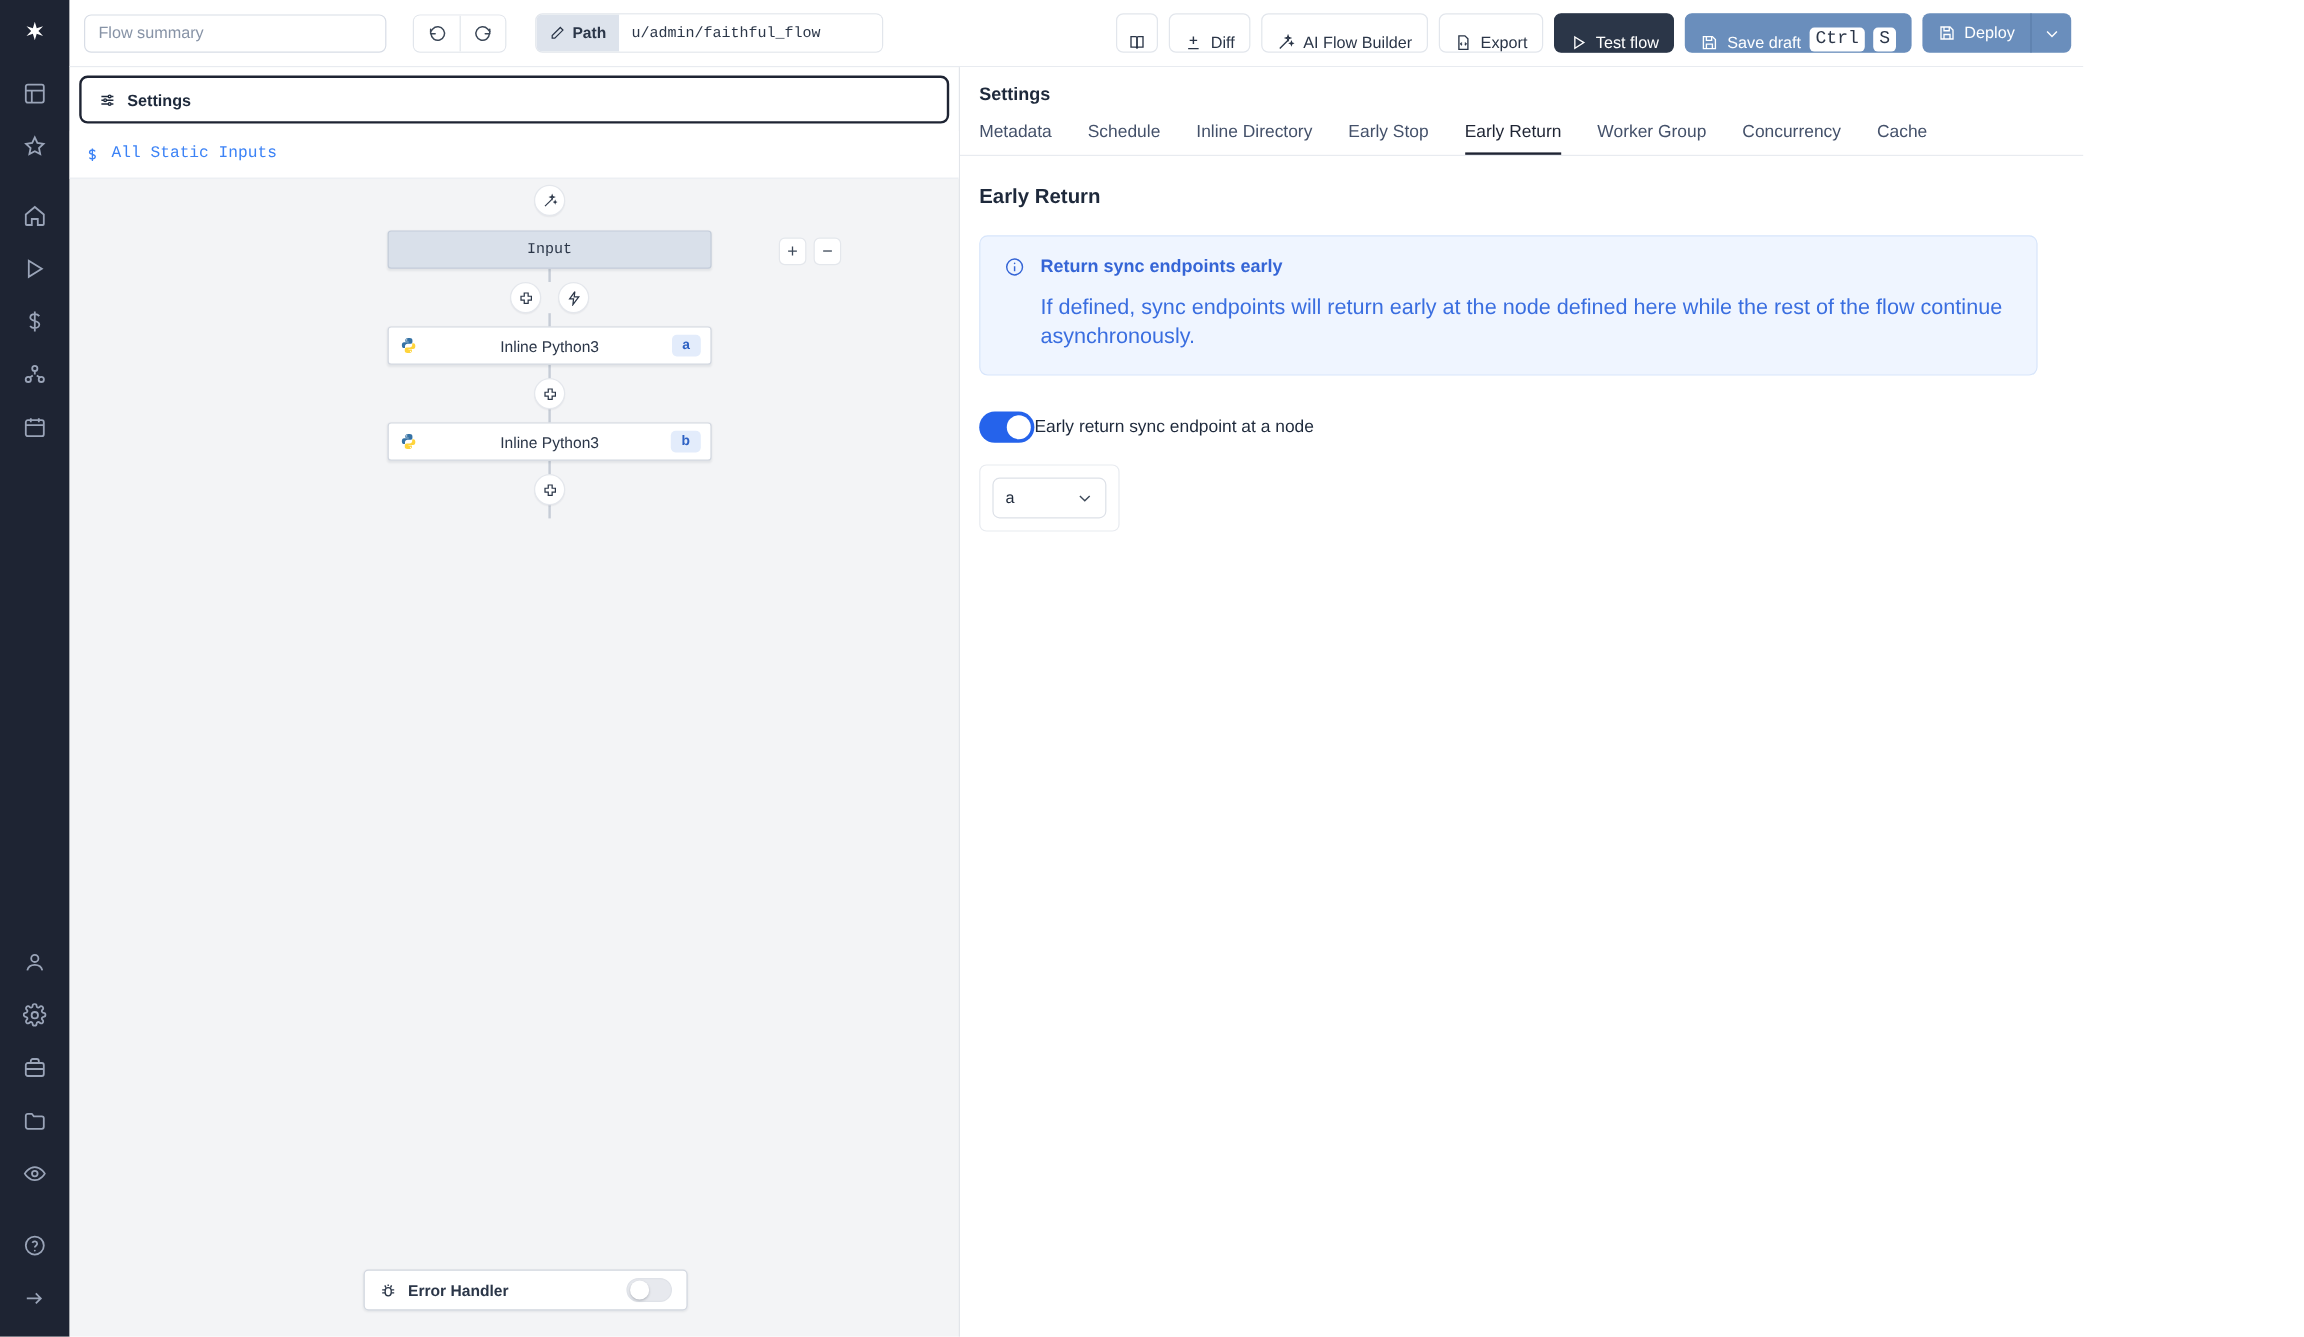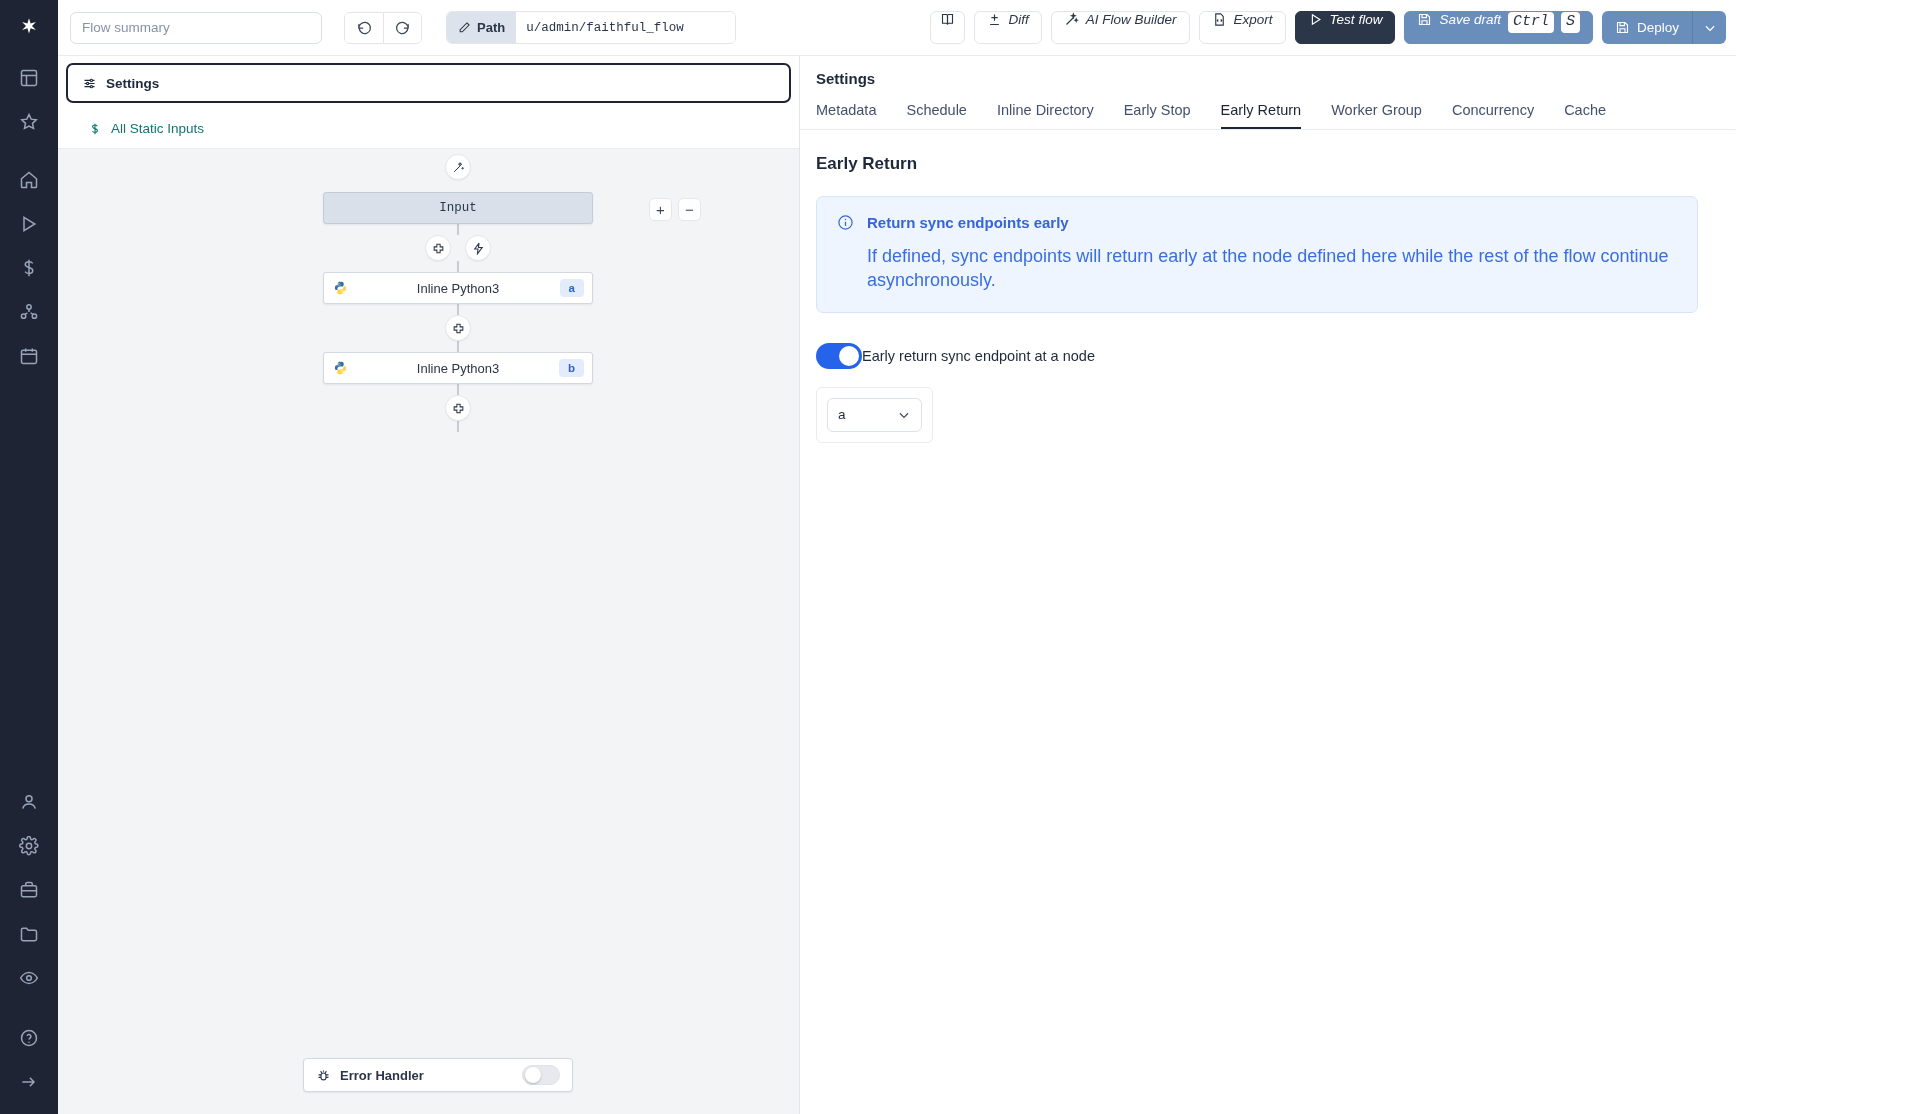--- a/index.html
+++ b/index.html
@@ -80,23 +80,23 @@
     flex: 1 1 auto; border: none; outline: none; background: #fff;
     padding: 0 10px;
     font-family: "Liberation Mono", monospace;
     font-size: 12.5px; color: #2b3648;
   }
 
   .top-right { margin-left: auto; display: flex; align-items: center; gap: 9px; }
   .tb-btn {
     height: 33px; border: 1px solid #e2e6ec; border-radius: 6px;
     background: #fff; color: #2b3648;
-    display: flex; align-items: flex-start; gap: 7px;
+    display: flex; align-items: flex-end; gap: 7px;
     padding: 0 12px; font-size: 13.5px; cursor: pointer;
-    font-family: "Liberation Sans", sans-serif; white-space: nowrap; font-style: italic;
+    font-family: "Liberation Sans", sans-serif; white-space: nowrap;
   }
   .tb-btn svg { width: 15px; height: 15px; flex: 0 0 15px; }
   .tb-btn.icon-only { padding: 0 9px; }
   .tb-btn.dark { background: #2b3648; border-color: #2b3648; color: #fff; }
   .tb-btn.blue { background: #6a8ebc; border-color: #6a8ebc; color: #fff; }
   .kbd {
     background: #fff; color: #2b3648; border-radius: 4px;
     font-family: "Liberation Mono", monospace;
     font-size: 15px; padding: 2px 5px; line-height: 1.1;
   }
@@ -129,22 +129,23 @@
   .sel-row {
     height: 40px; border: 2px solid #1e2433; border-radius: 7px;
     background: #fff; display: flex; align-items: center; gap: 9px;
     padding: 0 14px; font-size: 13.5px; font-weight: bold; color: #1e293b;
     cursor: pointer;
   }
   .sel-row svg { width: 15px; height: 15px; }
   .plain-row {
     height: 40px; border-bottom: 1px solid #e8ebf0;
     background: #fff; display: flex; align-items: center; gap: 9px;
-    padding: 0 30px; font-size: 13.5px; color: #0f766e; cursor: pointer;
+    padding: 0 12px; font-size: 13.5px; color: #3b82f6; cursor: pointer;
     margin: 6px -8px 0 -8px;
+    font-family: Liberation Mono, monospace;
   }
   .plain-row svg { width: 14px; height: 14px; }
 
   .canvas { position: absolute; inset: 88px 0 0 0; }
 
   .zoom-ctrls {
     position: absolute; right: 98px; top: 54px;
     display: flex; gap: 6px;
   }
   .zoom-btn {

